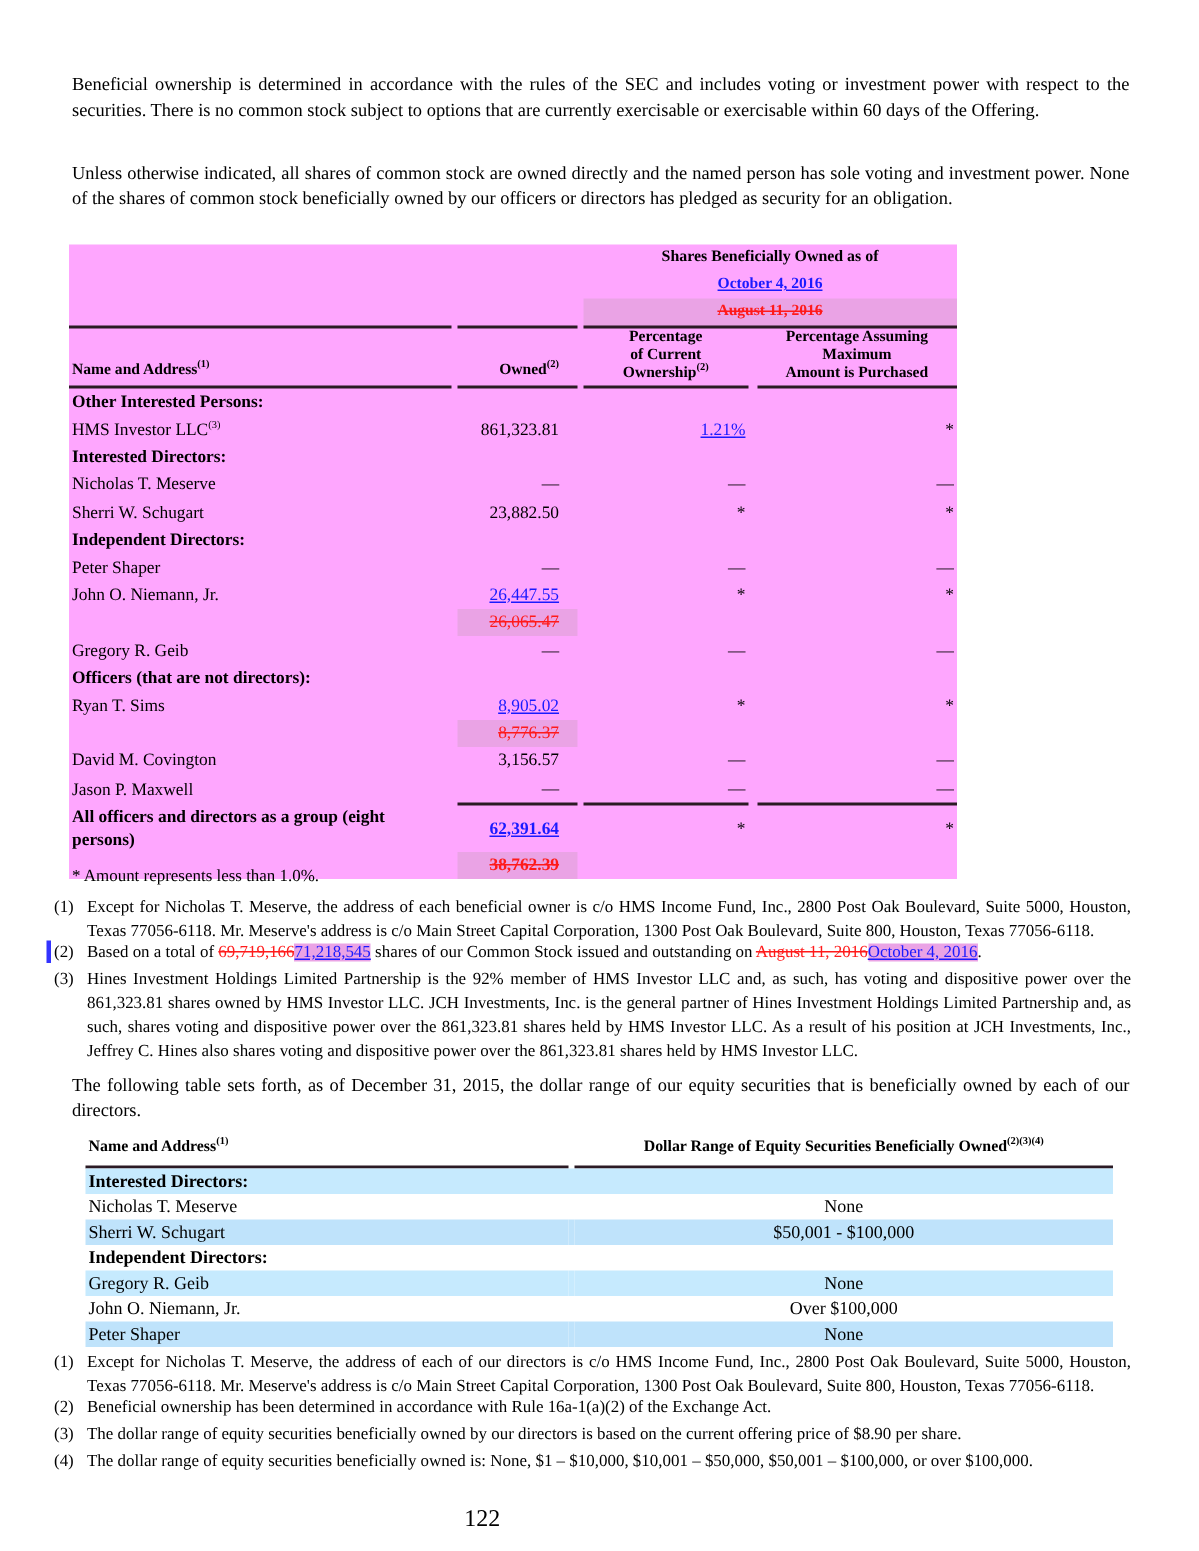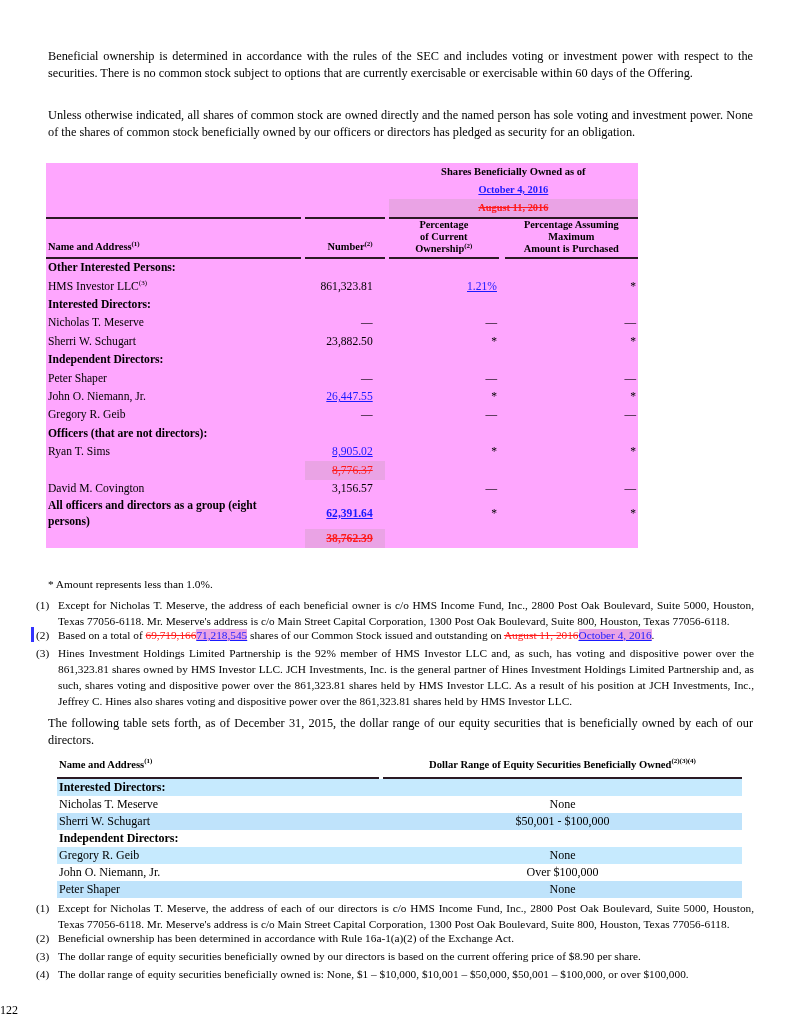--- a/index.html
+++ b/index.html
@@ -41,21 +41,21 @@
   .t2 table { border-collapse: separate; border-spacing: 0; width: 100%; font-size: 12px; }
   .t2 td { height: 17px; padding: 0 2px; vertical-align: middle; }
   .t2 .h { font-weight: bold; font-size: 10.6px; padding-bottom: 3px; }
   .t2 .c1 { width: 318px; }
   .t2 .gap { width: 4px; padding: 0; }
   .t2 .c2 { text-align: center; }
   .blue { background: #c6eafe; }
   .blue2 { background: #bfe3fb; }
   .t2 .hc2 { text-align: center; padding-right: 2px; }
 
-  .page-num { position: absolute; left: 0; width: 643px; top: 1002px; font-size: 12px; }
+  .page-num { position: absolute; left: 0; width: 643px; top: 1002px; text-align: center; font-size: 16px; }
 </style>
 </head>
 <body>
 
 <div class="page">
 
   <p class="para" id="p1" style="margin:0">Beneficial ownership is determined in accordance with the rules of the SEC and includes voting or investment power with respect to the securities. There is no common stock subject to options that are currently exercisable or exercisable within 60 days of the Offering.</p>
   <p class="para" id="p2" style="margin:0">Unless otherwise indicated, all shares of common stock are owned directly and the named person has sole voting and investment power. None of the shares of common stock beneficially owned by our officers or directors has pledged as security for an obligation.</p>
 
   <div class="t1">
@@ -78,21 +78,21 @@
       <tr class="title-row">
         <td class="rule-bottom"></td>
             <td></td>
             <td class="rule-bottom"></td>
             <td></td>
         <td colspan="3" class="hdrcell del-bg rule-bottom"><span class="del">August 11, 2016</span></td>
       </tr>
       <tr style="height:34px">
         <td class="c-name hdrcell rule-bottom" style="text-align:left !important; vertical-align:bottom; padding-bottom:4px;"><span>Name and Address</span><sup>(1)</sup></td>
         <td class="gap"></td>
-        <td class="c-num hdrcell rule-bottom" style="text-align:right !important; vertical-align:bottom; padding-bottom:4px;"><span>Number</span><sup>(2)</sup></td>
+        <td class="c-num hdrcell rule-bottom" style="text-align:right !important; vertical-align:bottom; padding-bottom:4px;"><span>Owned</span><sup>(2)</sup></td>
         <td class="gap"></td>
         <td class="c-pct hdrcell rule-bottom" style="padding-bottom:2px"><span>Percentage</span><br><span>of Current Ownership</span><sup>(2)</sup></td>
         <td class="gap" style="width:6px"></td>
         <td class="c-max hdrcell rule-bottom" style="padding-bottom:2px"><span>Percentage Assuming Maximum</span><br><span>Amount is Purchased</span></td>
       </tr>
 
       <tr>
             <td class="bold" colspan="7">Other Interested Persons:</td>
           </tr>
       <tr>
@@ -142,20 +142,29 @@
       <tr>
         <td class="c-name">John O. Niemann, Jr.</td>
             <td></td>
         <td class="c-num"><span class="ins">26,447.55</span></td>
             <td></td>
         <td class="c-pct">*</td>
             <td></td>
         <td class="c-max">*</td>
       </tr>
       <tr>
+        <td></td>
+            <td></td>
+        <td class="c-num del-bg"><span class="del">26,065.47</span></td>
+        <td></td>
+            <td></td>
+            <td></td>
+            <td></td>
+      </tr>
+      <tr>
         <td class="c-name">Gregory R. Geib</td>
             <td></td>
         <td class="c-num">—</td>
             <td></td>
         <td class="c-pct">—</td>
             <td></td>
         <td class="c-max">—</td>
       </tr>
 
       <tr>
@@ -180,20 +189,29 @@
             <td></td>
       </tr>
       <tr>
         <td class="c-name">David M. Covington</td>
             <td></td>
         <td class="c-num">3,156.57</td>
             <td></td>
         <td class="c-pct">—</td>
             <td></td>
         <td class="c-max">—</td>
+      </tr>
+      <tr>
+        <td class="c-name">Jason P. Maxwell</td>
+            <td></td>
+        <td class="c-num rule-bottom">—</td>
+            <td></td>
+        <td class="c-pct rule-bottom">—</td>
+            <td></td>
+        <td class="c-max rule-bottom">—</td>
       </tr>
       <tr>
         <td class="c-name bold">All officers and directors as a group (eight persons)</td>
             <td></td>
         <td class="c-num bold"><span class="ins">62,391.64</span></td>
             <td></td>
         <td class="c-pct">*</td>
             <td></td>
         <td class="c-max">*</td>
       </tr>

